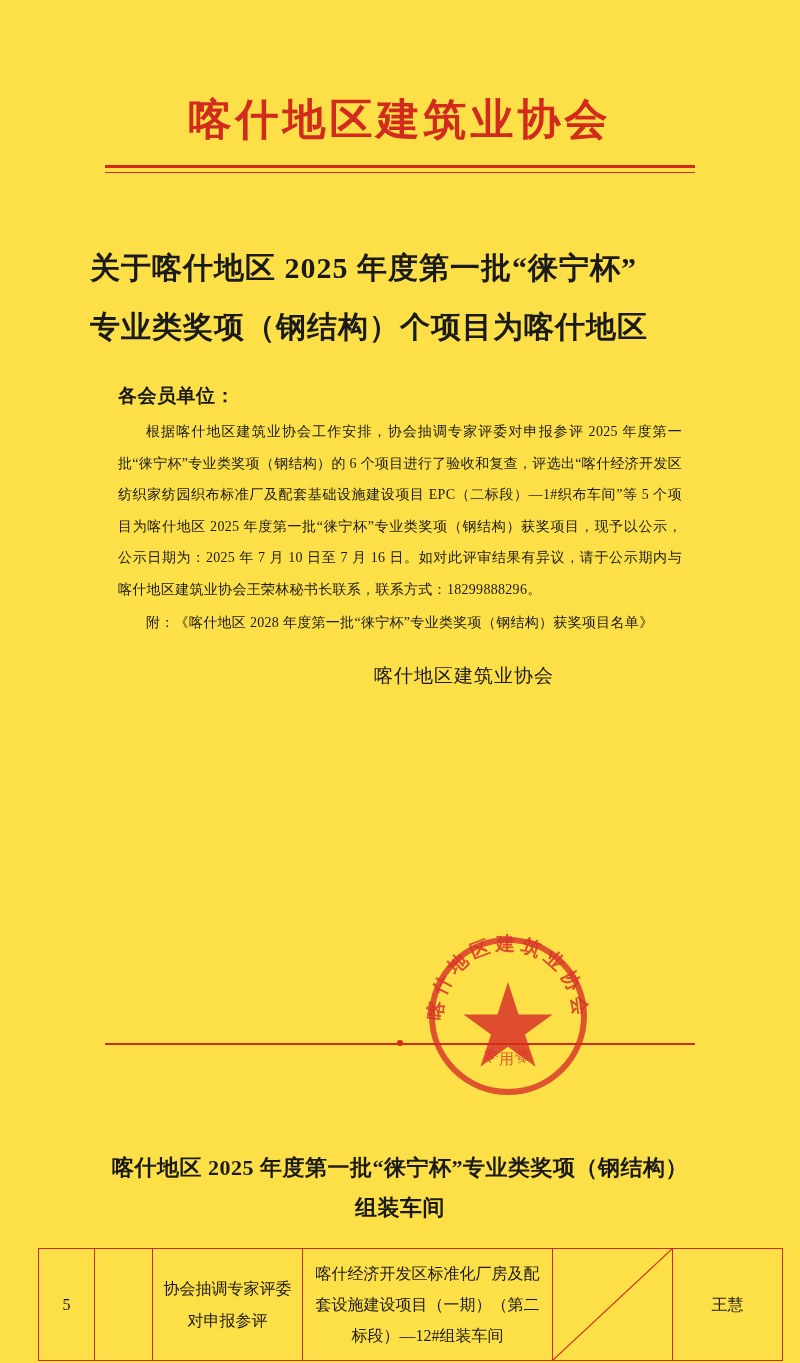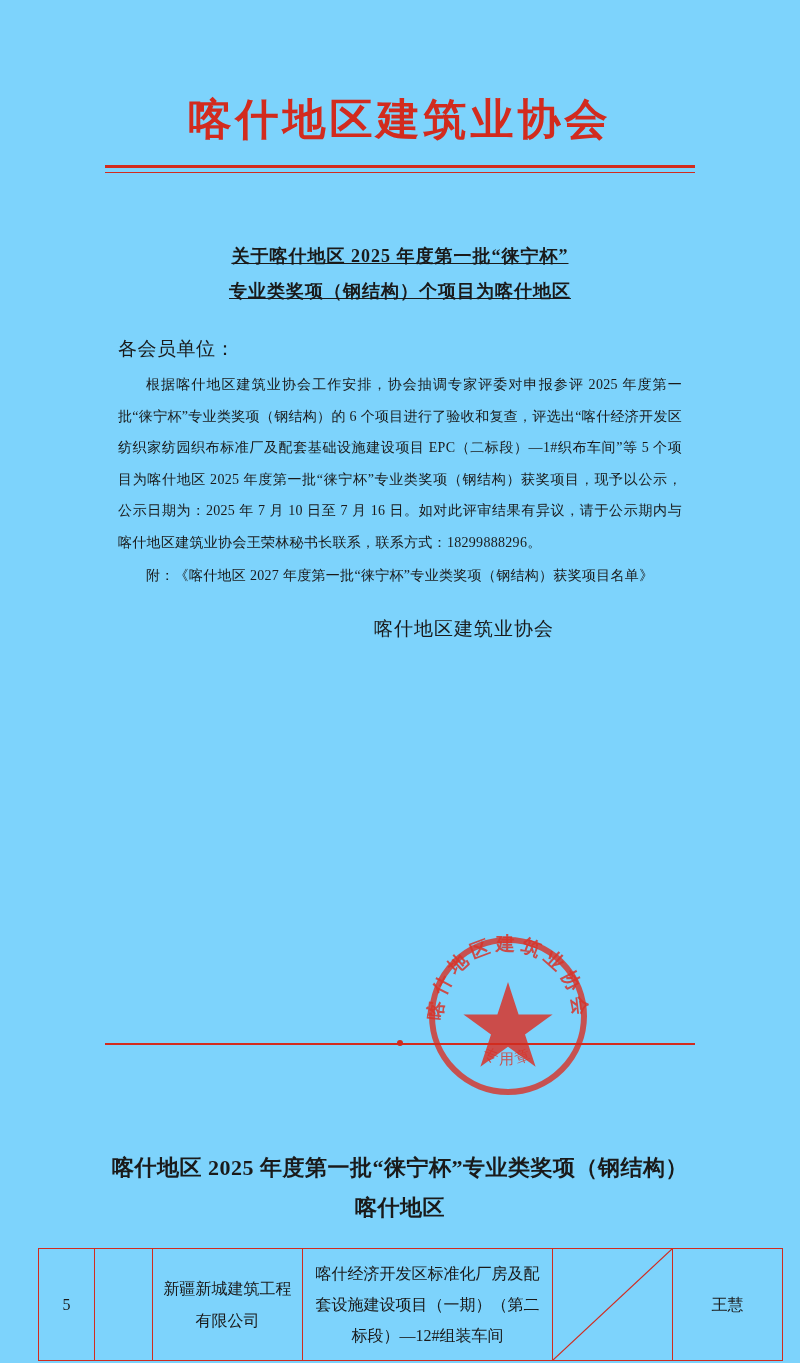--- a/index.html
+++ b/index.html
@@ -13,21 +13,21 @@
     position: relative;
     font-family: "Liberation Serif", "DejaVu Serif", serif;
     color: #1a1a1a;
     overflow: hidden;
   }
 
   .page {
     position: relative;
     width: 800px;
     height: 1363px;
-    background: #7dd3fc;
+    background: #fde047;
   }
 
   
   .letterhead {
     padding-top: 96px;
     text-align: center;
   }
   .letterhead-title {
     font-family: "DejaVu Serif", "Liberation Serif", serif;
     font-size: 43px;
@@ -46,40 +46,39 @@
   }
   .letterhead-rule-thin {
     height: 1px;
     background: #d22b1e;
     margin-top: 4px;
   }
 
   
   .doc-title {
     margin-top: 66px;
-    text-align: center;
-    font-size: 18px;
+    text-align: left;
+    font-size: 30px;
     font-weight: bold;
     line-height: 1.95;
     letter-spacing: 1px;
     padding: 0 90px;
-    text-decoration: underline;
   }
   .doc-title .ln {
     display: block;
   }
 
   
   .body-wrap {
     padding: 0 118px 0 118px;
     margin-top: 20px;
   }
   .salutation {
     font-size: 19px;
-    font-weight: normal;
+    font-weight: bold;
     line-height: 2.1;
     letter-spacing: 0.5px;
   }
   .para {
     font-size: 14px;
     line-height: 2.25;
     letter-spacing: 0.3px;
     text-align: justify;
     text-justify: inter-ideograph;
   }
@@ -204,21 +203,21 @@
   </div>
 
   <div class="doc-title">
     <span class="ln">关于喀什地区 2025 年度第一批“徕宁杯”</span>
     <span class="ln">专业类奖项（钢结构）个项目为喀什地区</span>
   </div>
 
   <div class="body-wrap">
     <div class="salutation">各会员单位：</div>
     <div class="para indent">根据喀什地区建筑业协会工作安排，协会抽调专家评委对申报参评 2025 年度第一批“徕宁杯”专业类奖项（钢结构）的 6 个项目进行了验收和复查，评选出“喀什经济开发区纺织家纺园织布标准厂及配套基础设施建设项目 EPC（二标段）—1#织布车间”等 5 个项目为喀什地区 2025 年度第一批“徕宁杯”专业类奖项（钢结构）获奖项目，现予以公示，公示日期为：2025 年 7 月 10 日至 7 月 16 日。如对此评审结果有异议，请于公示期内与喀什地区建筑业协会王荣林秘书长联系，联系方式：18299888296。</div>
-    <div class="para attach">附：《喀什地区 2027 年度第一批“徕宁杯”专业类奖项（钢结构）获奖项目名单》</div>
+    <div class="para attach">附：《喀什地区 2028 年度第一批“徕宁杯”专业类奖项（钢结构）获奖项目名单》</div>
 
     <div class="sign-block">
       <div class="sign-org">喀什地区建筑业协会</div>
     </div>
   </div>
 
   <div class="seal">
     <svg viewBox="0 0 180 180" xmlns="http://www.w3.org/2000/svg">
       <defs>
         <path id="sealArcTop" d="M 24,90 A 66,66 0 0 1 156,90"></path>
@@ -238,30 +237,30 @@
       <polygon points="90,56 100.6,88.4 134.6,88.4 107.0,108.4 117.6,140.8 90,120.8 62.4,140.8 73.0,108.4 45.4,88.4 79.4,88.4" fill="#d8342a" opacity="0.85"></polygon>
     </svg>
   </div>
 
   <div class="footer-rule">
     <div class="footer-rule-dot"></div>
   </div>
 
   <div class="attach-title">
     <span class="ln">喀什地区 2025 年度第一批“徕宁杯”专业类奖项（钢结构）</span>
-    <span class="ln">喀什地区</span>
+    <span class="ln">组装车间</span>
   </div>
 
   <div class="table-wrap">
     <table class="award">
       <tbody>
         <tr>
           <td class="c-no">5</td>
           <td class="c-blank"></td>
-          <td class="c-unit">新疆新城建筑工程有限公司</td>
+          <td class="c-unit">协会抽调专家评委对申报参评</td>
           <td class="c-proj">喀什经济开发区标准化厂房及配套设施建设项目（一期）（第二标段）—12#组装车间</td>
           <td class="c-slash slash-cell">
             <svg viewBox="0 0 120 112" preserveAspectRatio="none">
               <line x1="0" y1="112" x2="120" y2="0" stroke="#d22b1e" stroke-width="1.2"></line>
             </svg>
           </td>
           <td class="c-person">王慧</td>
         </tr>
       </tbody>
     </table>

